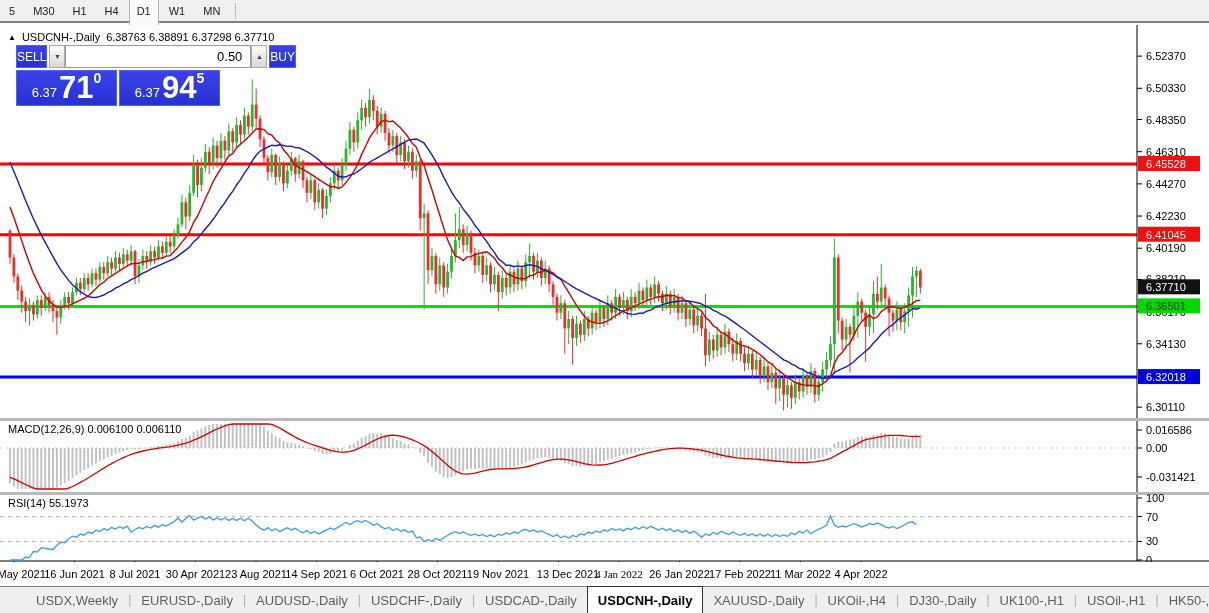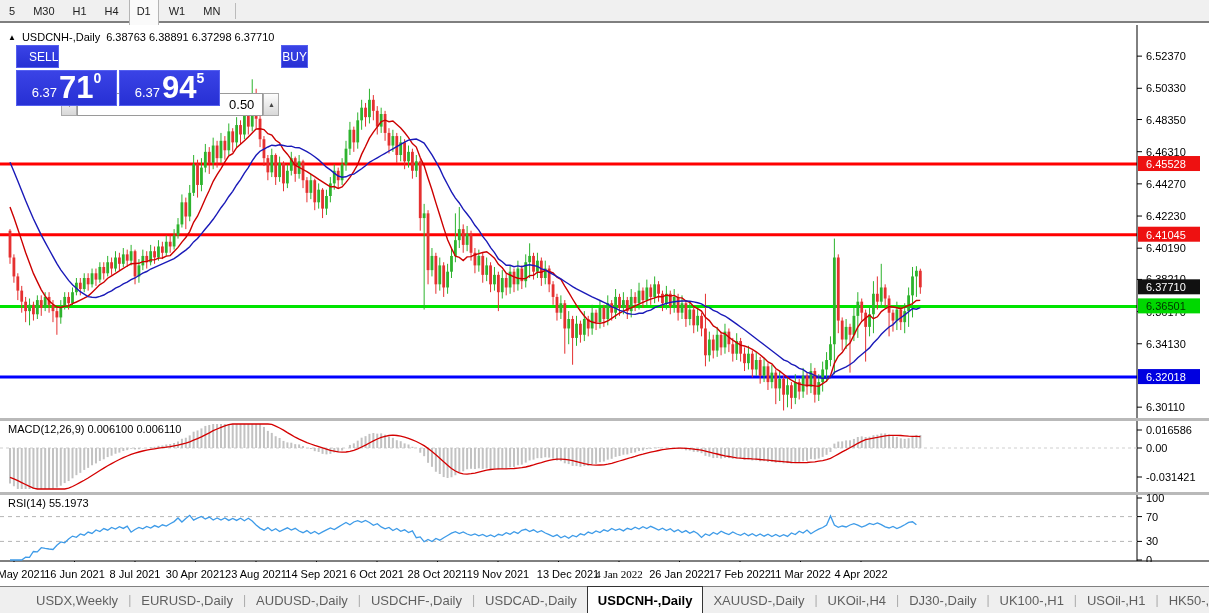--- a/index.html
+++ b/index.html
@@ -16,21 +16,21 @@
   #chart-svg { position:absolute; left:0; top:0; }
   #chart-title { position:absolute; left:8px; top:6px; font-size:11px; color:#000;
     display:flex; gap:6px; align-items:center; }
   #chart-title .tri { font-size:8px; }
   
   #trade-panel { position:absolute; left:16px; top:20px; width:204px; }
   #trade-row1 { display:flex; height:23px; gap:2px; }
   .blue-btn { background:linear-gradient(#3c47e8,#1f23c4); color:#fff; border:1px solid #5560ef;
     display:flex; align-items:center; justify-content:center; font-size:12px; cursor:pointer; }
   #sell-btn,#buy-btn { width:57px; }
-  #lot-spinner { display:flex; height:23px; flex:1;margin-top:48px; }
+  #lot-spinner { display:flex; height:23px; flex:1; }
   .spin-btn { width:16px; background:linear-gradient(#fdfdfd,#d8d8d8); border:1px solid #aaa;
     font-size:7px; color:#444; display:flex; align-items:center; justify-content:center; cursor:pointer; }
   #lot-field { flex:1; border:1px solid #9a9a9a; background:#fff; font-size:13px;
     text-align:right; padding-right:8px; font-family:"Liberation Sans",sans-serif; }
   #trade-row2 { display:flex; gap:2px; margin-top:2px; height:36px; }
   .price-big { flex:1; display:flex; align-items:flex-end; justify-content:center;
     padding-bottom:2px; }
   .price-big .pfx { font-size:13px; font-weight:normal; margin-right:2px; line-height:20px; }
   .price-big .big { font-size:31px; font-weight:bold; line-height:30px; }
   .price-big .sup { font-size:14px; font-weight:bold; align-self:flex-start; line-height:14px; }
@@ -844,21 +844,21 @@
     </svg>
 
   <div id="chart-title">
     <span class="tri">▲</span>
     <span>USDCNH-,Daily</span>
     <span>6.38763 6.38891 6.37298 6.37710</span>
   </div>
 
   <div id="trade-panel">
     <div id="trade-row1">
-      <div id="sell-btn" class="blue-btn" style="background: linear-gradient(rgb(58, 67, 230), rgb(39, 48, 212)); padding-left: 12px;">SELL</div>
+      <div id="sell-btn" class="blue-btn" style="background: linear-gradient(rgb(58, 67, 230), rgb(39, 48, 212));">SELL</div>
       <div id="lot-spinner">
         <div class="spin-btn">▼</div>
         <input id="lot-field" value="0.50" style="">
         <div class="spin-btn">▲</div>
       </div>
       <div id="buy-btn" class="blue-btn" style="background: linear-gradient(rgb(58, 67, 230), rgb(39, 48, 212));">BUY</div>
     </div>
     <div id="trade-row2">
       <div class="price-big blue-btn" style="background: linear-gradient(rgb(58, 67, 230), rgb(39, 48, 212));">
         <span class="pfx">6.37</span>

